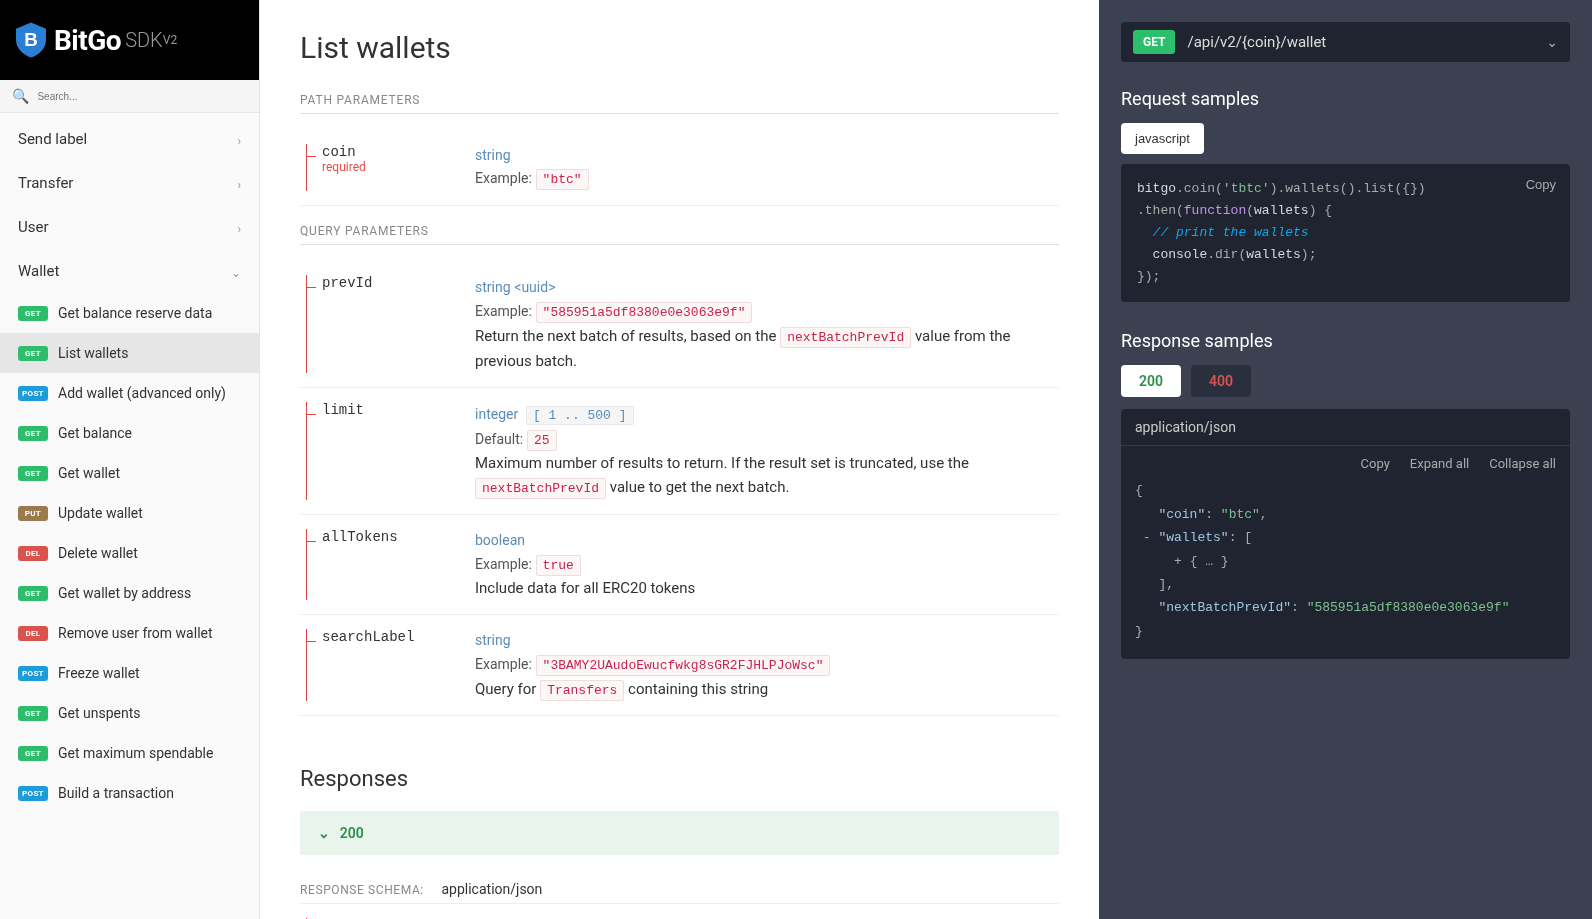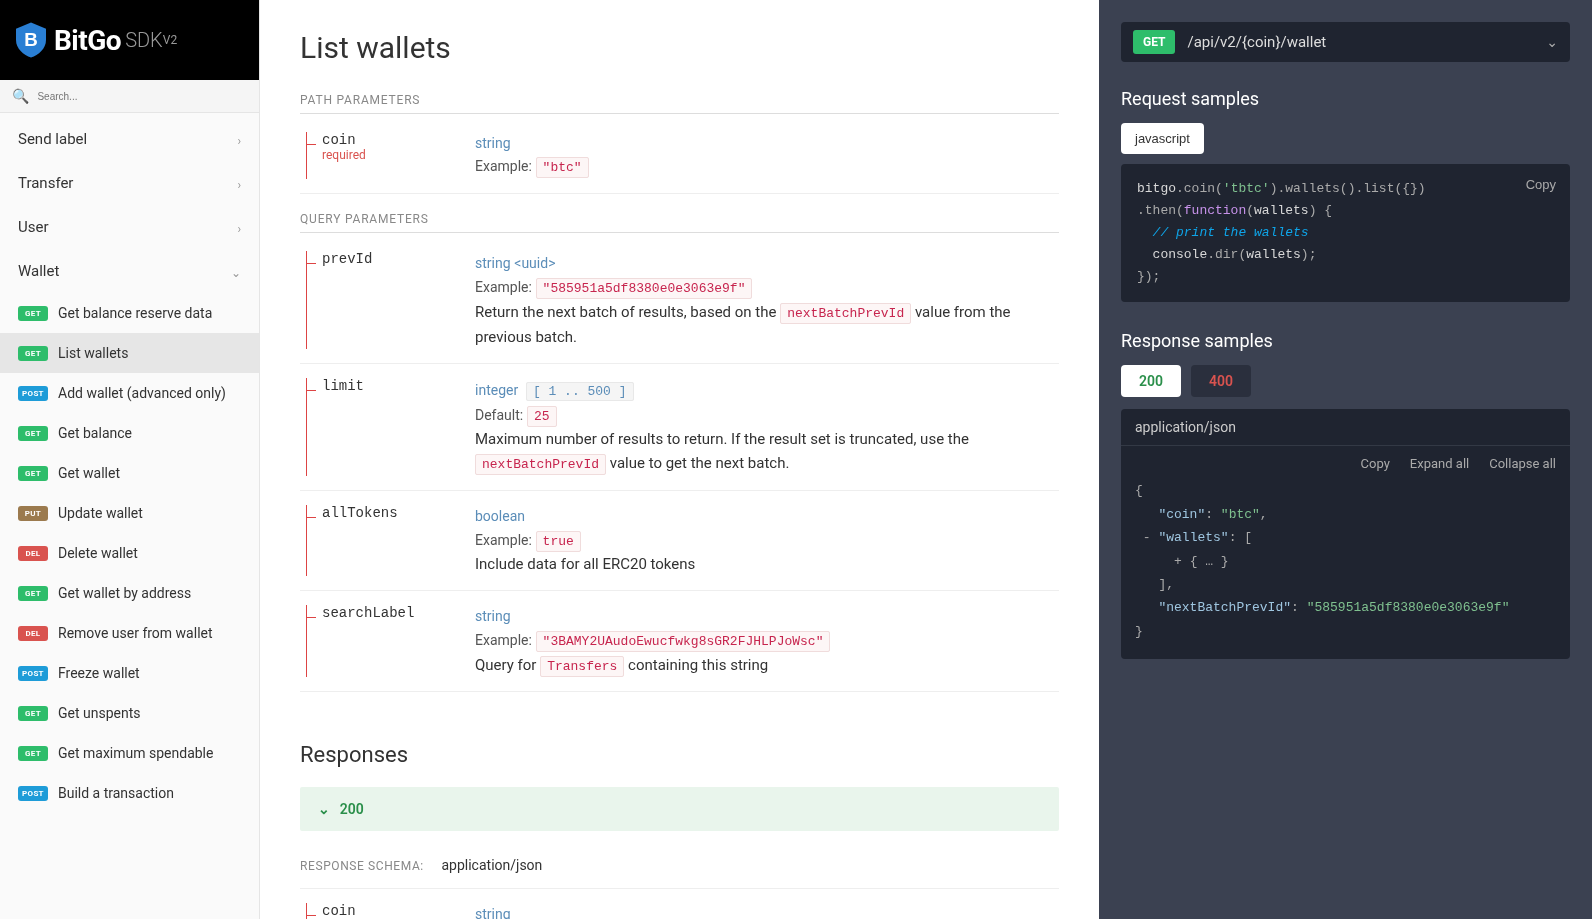--- a/index.html
+++ b/index.html
@@ -22,37 +22,37 @@
 .method-badge { font-size: 8px; font-weight: 700; color: #fff; padding: 3px 4px; border-radius: 3px; min-width: 30px; text-align: center; letter-spacing: 0.3px; }
 .mget { background: #2ebd6b; }
 .mpost { background: #1e9cd8; }
 .mput { background: #9b7a4e; }
 .mdel { background: #d9534f; }
 .chevron { color: #999; font-size: 12px; }
 
 
 .main { flex: 1; overflow-y: auto; padding: 30px 40px; background: #fff; }
 h1 { font-size: 30px; font-weight: 400; margin-bottom: 28px; }
-.section-label { font-size: 12px; letter-spacing: 0.8px; color: #888; text-transform: uppercase; border-bottom: 1px solid #ddd; padding-bottom: 6px; margin-bottom: 4px; margin-top: 18px; }
+.section-label { font-size: 12px; letter-spacing: 0.8px; color: #888; text-transform: uppercase; border-bottom: 1px solid #ddd; padding-bottom: 6px; margin-bottom: 16px; margin-top: 18px; }
 .param-table { width: 100%; }
 .param-row { display: flex; border-bottom: 1px solid #eee; padding: 14px 0; }
 .param-left { width: 175px; padding-left: 22px; position: relative; }
 .param-left::before { content: ""; position: absolute; left: 6px; top: 0; bottom: 0; width: 1px; background: #d44; }
 .param-left::after { content: ""; position: absolute; left: 6px; top: 12px; width: 10px; height: 1px; background: #d44; }
 .param-name { font-family: "Courier New", monospace; font-size: 14px; color: #333; }
 .required { font-size: 12px; color: #d9534f; }
 .param-right { flex: 1; font-size: 15px; line-height: 1.6; }
 .type { color: #5b8db8; font-size: 14px; }
 .type-constraint { color: #5b8db8; font-family: "Courier New", monospace; font-size: 13px; background: #f5f5f5; padding: 1px 6px; border: 1px solid #e8e8e8; border-radius: 2px; margin-left: 4px;}
 .example-label { color: #555; font-size: 14px; }
 .code-chip { font-family: "Courier New", monospace; font-size: 13px; color: #c7254e; background: #fdf6f6; border: 1px solid #f0dcdc; padding: 2px 6px; border-radius: 2px; }
 .desc { color: #333; font-size: 15px; }
 h2 { font-size: 22px; font-weight: 400; margin-top: 50px; margin-bottom: 20px; }
 .resp-200 { background: #e9f5ec; padding: 14px 18px; color: #2a8f4a; font-weight: 600; display: flex; align-items: center; gap: 10px; border-radius: 2px; }
-.resp-schema { font-size: 12px; letter-spacing: 0.6px; color: #888; margin-top: 26px; padding-bottom: 15px; border-bottom:1px solid #eee;}
+.resp-schema { font-size: 12px; letter-spacing: 0.6px; color: #888; margin-top: 26px; padding-bottom: 6px; border-bottom:1px solid #eee;}
 .resp-schema .ct { color: #333; font-size: 14px; letter-spacing: 0; margin-left: 14px;}
 
 
 .right { width: 493px; background: #3b4151; color: #ccc; padding: 22px 22px; overflow-y: auto; font-size: 14px; }
 .endpoint-bar { background: #1f2430; border-radius: 4px; display: flex; align-items: center; padding: 8px 12px; gap: 12px; margin-bottom: 26px; }
 .get-pill { background: #2ebd6b; color: #fff; font-size: 12px; font-weight: 700; padding: 5px 10px; border-radius: 3px; }
 .endpoint-path { color: #ddd; font-size: 15px; flex: 1; }
 .panel-h { color: #fff; font-size: 18px; font-weight: 400; margin-bottom: 14px; }
 .tab-btn { background: #fff; color: #333; border: none; padding: 8px 14px; border-radius: 4px; font-size: 13px; margin-bottom: 0; cursor: pointer; }
 .code-block { background: #1f2430; border-radius: 4px; padding: 14px 16px; font-family: "Courier New", monospace; font-size: 13px; line-height: 1.7; margin-top: 10px; margin-bottom: 28px; position: relative; white-space: pre; overflow-x: auto; }

